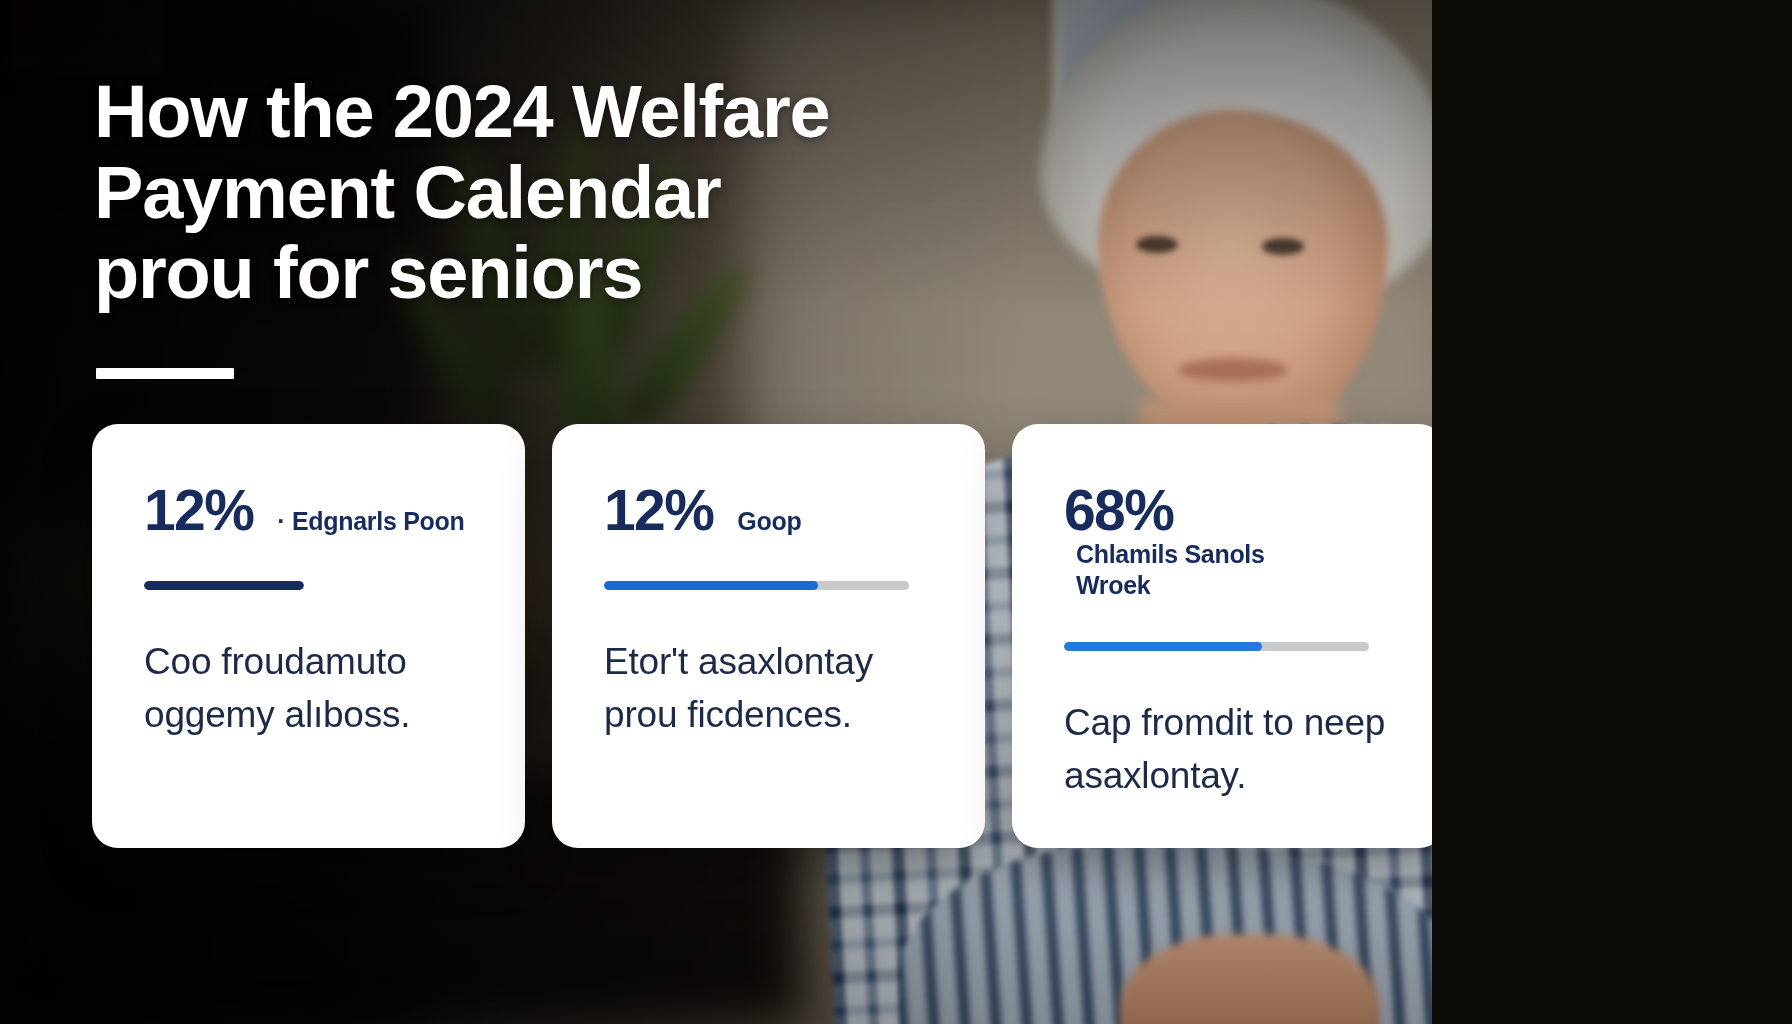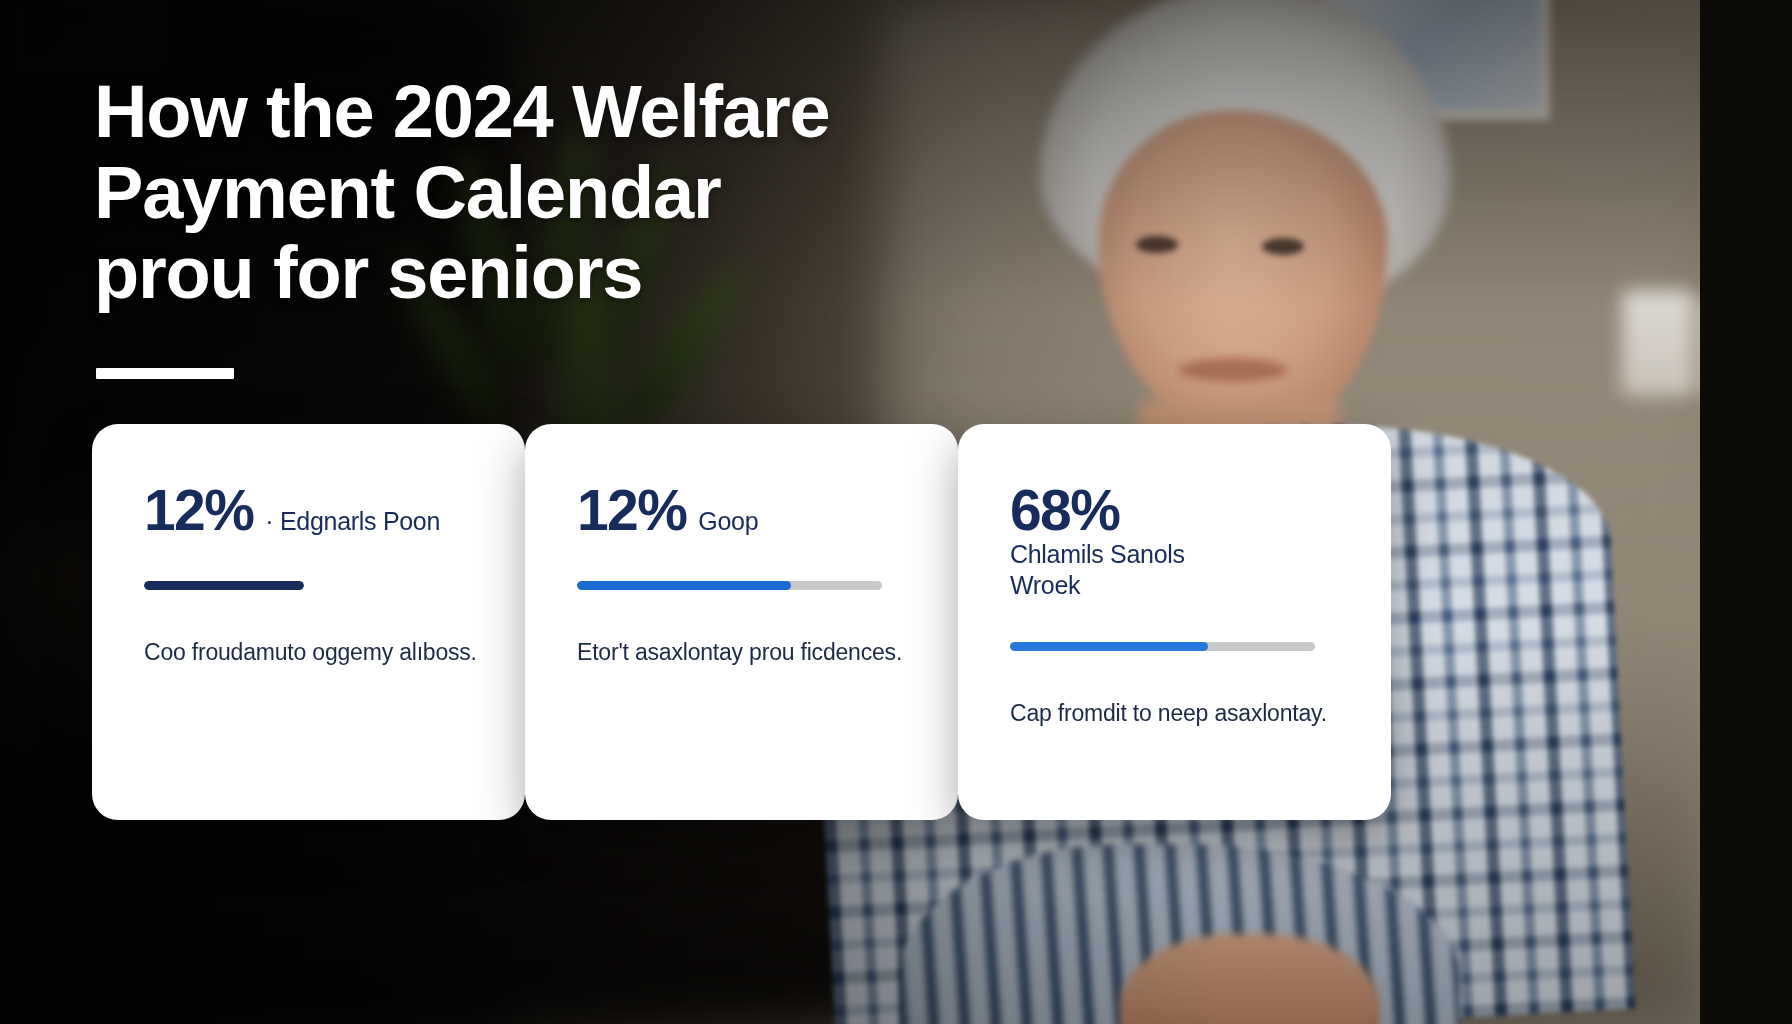--- a/index.html
+++ b/index.html
@@ -8,21 +8,21 @@
   html, body {
     width: 1792px;
     height: 1024px;
     overflow: hidden;
     background: #0d0b08;
     font-family: "Liberation Sans", sans-serif;
   }
 
   #stage {
     position: relative;
-    width: 1700px;
+    width: 1432px;
     height: 1024px;
     overflow: hidden;
   }
 
   
   .bg-base {
     position: absolute;
     inset: 0;
     background:
       radial-gradient(circle at 72% 26%, rgba(140,122,102,0.55) 0%, rgba(0,0,0,0) 42%),
@@ -220,20 +220,21 @@
     background: #ffffff;
     border-radius: 1px;
   }
 
   .cards {
     position: absolute;
     left: 92px;
     top: 424px;
     width: 1390px;
     display: flex;
+    gap: 27px;
   }
 
   .card {
     width: 433px;
     min-height: 396px;
     background: #ffffff;
     border-radius: 26px;
     padding: 58px 48px 46px 52px;
     box-shadow: 0 18px 48px rgba(0,0,0,0.34);
     display: flex;
@@ -250,45 +251,46 @@
 
   .stat-value {
     font-size: 57px;
     font-weight: bold;
     letter-spacing: -1.6px;
     line-height: 1.0;
   }
 
   .stat-label {
     font-size: 25px;
-    font-weight: normal;
+    font-weight: bold;
     letter-spacing: -0.3px;
     line-height: 1.22;
     color: #172b5c;
     max-width: 230px;
+    margin-left: 12px;
   }
 
   .bar-track {
     margin-top: 42px;
     width: 305px;
     height: 9px;
     border-radius: 5px;
     background: #c8c9cb;
     overflow: hidden;
   }
   .bar-track.no-track { background: transparent; width: 160px; }
 
   .bar-fill {
     height: 100%;
     border-radius: 5px;
   }
 
   .card-body {
     margin-top: 46px;
-    font-size: 23px;
+    font-size: 37px;
     line-height: 1.42;
     color: #1c2a47;
     letter-spacing: -0.2px;
   }
 </style>
 </head>
 <body>
 
 <div id="stage">
 

